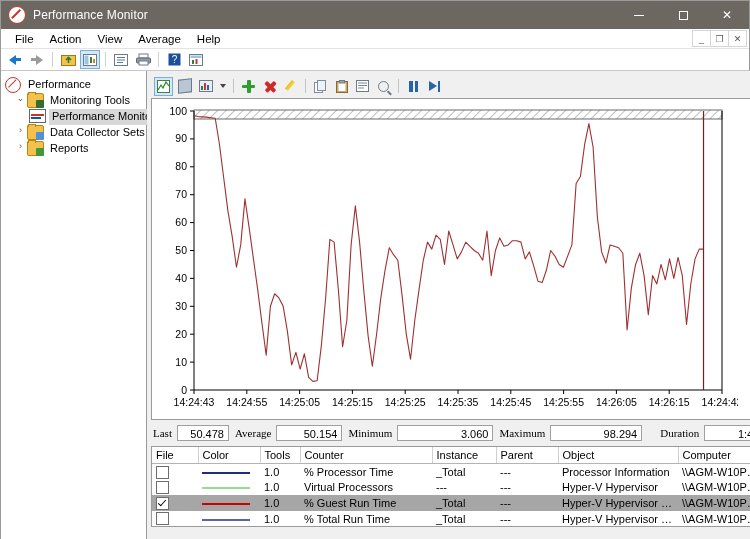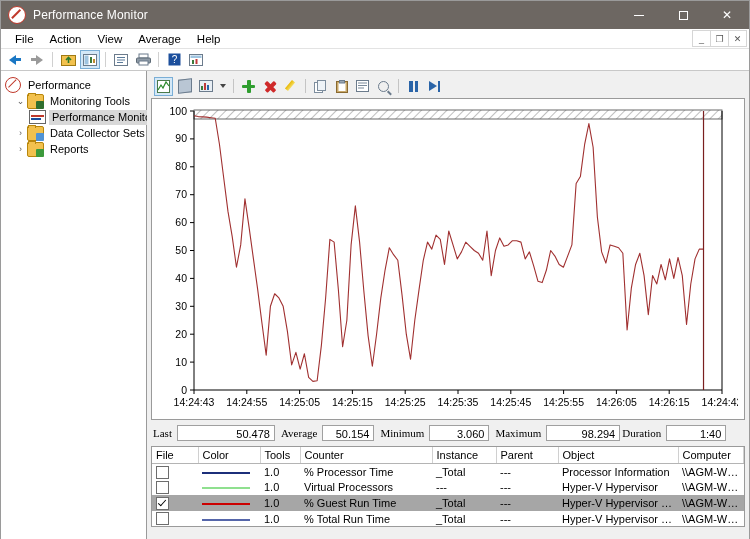--- a/index.html
+++ b/index.html
@@ -46,21 +46,21 @@
   .tail-b{background:#1a77c4;}
   .tail-g{background:#9a9a9a;}
 
   
   .body{display:flex;height:468px;}
   .leftpane{width:146px;background:#fff;border-right:1px solid #9a9a9a;
             box-sizing:border-box;padding:6px 0 0 4px;}
   .rightpane{flex:1;background:#f0f0f0;position:relative;box-sizing:border-box;padding:4px;}
 
   
-  .tnode{display:flex;align-items:center;height:16px;font-size:11px;white-space:nowrap;}
+  .tnode{display:flex;height:16px;font-size:11px;white-space:nowrap;}
   .tnode.sel .tlabel{background:#d8d8d8;}
   .twist{width:13px;text-align:center;color:#5a5a5a;font-size:9px;flex:none;}
   .ticon{width:15px;height:13px;flex:none;margin-right:3px;position:relative;}
   .folder{background:#f2c14e;border:1px solid #b8860b;border-radius:1px 2px 2px 2px;}
   .folder:before{content:"";position:absolute;left:0;top:-2px;width:6px;height:2px;
                  background:#f2c14e;border:1px solid #b8860b;border-bottom:none;border-radius:1px 1px 0 0;}
   .fo-badge{position:absolute;right:-1px;bottom:-1px;width:8px;height:8px;border-radius:1px;}
   .badge-green{background:#3c9a3c;}
   .badge-blue{background:#4f93d6;}
   .badge-dark{background:#2f6f2f;}
@@ -389,28 +389,28 @@
             <text x="517.2" y="307" text-anchor="middle" font-size="10.5" fill="#000" font-family="Liberation Sans">14:26:15</text>
             <line x1="570" y1="291" x2="570" y2="295" stroke="#000" stroke-width="1"></line>
             <text x="570" y="307" text-anchor="middle" font-size="10.5" fill="#000" font-family="Liberation Sans">14:24:42</text>
             <polyline points="42.00,16.74 46.25,17.58 50.49,17.86 54.74,18.14 58.98,18.70 63.23,19.25 67.48,45.48 71.72,78.96 75.97,112.44 80.21,137.55 84.46,168.24 88.71,145.92 92.95,99.88 97.20,129.18 101.44,159.87 105.69,190.56 109.94,224.04 114.18,256.13 118.43,207.30 122.67,194.75 126.92,198.93 131.17,207.30 135.41,232.41 139.66,265.89 143.90,253.34 148.15,270.07 152.40,254.73 156.64,278.44 160.89,282.35 165.13,281.79 169.38,246.36 173.63,198.93 177.87,140.34 182.12,143.13 186.36,190.56 190.61,247.75 194.86,221.25 199.10,145.92 203.35,106.86 207.59,143.13 211.84,191.95 216.09,236.59 220.33,267.28 224.58,235.20 228.82,198.93 233.07,171.03 237.32,148.71 241.56,155.69 245.81,161.26 250.05,196.14 254.30,235.20 258.55,260.31 262.79,221.25 267.04,190.56 271.28,161.26 275.53,143.13 279.78,150.10 284.02,136.15 288.27,140.34 292.51,165.45 296.76,131.97 301.01,145.92 305.25,159.87 309.50,152.90 313.74,143.13 317.99,147.31 322.24,151.50 326.48,154.29 330.73,161.26 334.97,131.97 339.22,176.61 343.47,151.50 347.71,138.94 351.96,147.31 356.20,145.92 360.45,141.73 364.70,141.73 368.94,143.13 373.19,159.87 377.43,152.90 381.68,166.84 385.93,182.19 390.17,183.58 394.42,171.03 398.66,151.50 402.91,157.08 407.16,165.45 411.40,168.24 415.65,157.08 419.89,145.92 424.14,84.54 428.39,77.56 432.63,45.48 436.88,24.56 441.12,48.27 445.37,118.02 449.62,152.90 453.86,164.06 458.11,145.92 462.35,147.31 466.60,148.71 470.85,154.29 475.09,231.01 479.34,189.17 483.58,165.45 487.83,154.29 492.08,176.61 496.32,215.67 500.57,176.61 504.81,184.98 509.06,165.45 513.31,180.80 517.55,159.87 521.80,179.40 526.04,158.47 530.29,176.61 534.54,225.44 538.78,184.98 543.03,159.87 547.27,150.10 551.52,150.17" fill="none" stroke="#a03030" stroke-width="1.1" stroke-linejoin="round"></polyline>
             <line x1="551.52" y1="12" x2="551.52" y2="291" stroke="#7a1f1f" stroke-width="1.2"></line>
           </svg>
       </div>
 
       <div class="stats">
         <span class="stat-lbl">Last</span>
-        <span class="stat-val" style="width:98px">50.478</span>
+        <span class="stat-val" style="width:52px">50.478</span>
         <span class="stat-lbl" style="padding-left:6px">Average</span>
-        <span class="stat-val" style="width:52px">50.154</span>
+        <span class="stat-val" style="width:66px">50.154</span>
         <span class="stat-lbl" style="padding-left:6px">Minimum</span>
-        <span class="stat-val" style="width:60px">3.060</span>
+        <span class="stat-val" style="width:96px">3.060</span>
         <span class="stat-lbl" style="padding-left:6px">Maximum</span>
-        <span class="stat-val" style="width:74px">98.294</span>
-        <span class="stat-lbl" style="padding-left:2px">Duration</span>
+        <span class="stat-val" style="width:92px">98.294</span>
+        <span class="stat-lbl" style="padding-left:18px">Duration</span>
         <span class="stat-val" style="width:60px">1:40</span>
       </div>
 
       <div class="tablewrap">
         <table>
           <colgroup>
             <col style="width:46px">
               <col style="width:62px">
               <col style="width:40px">
               <col style="width:132px">

